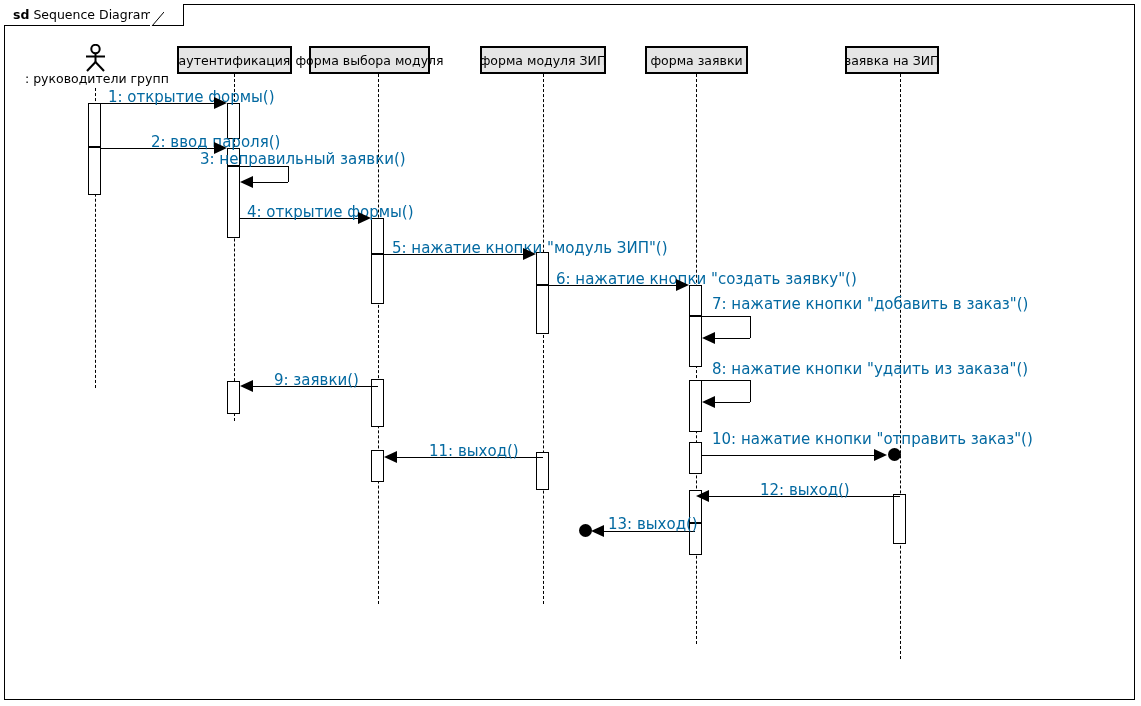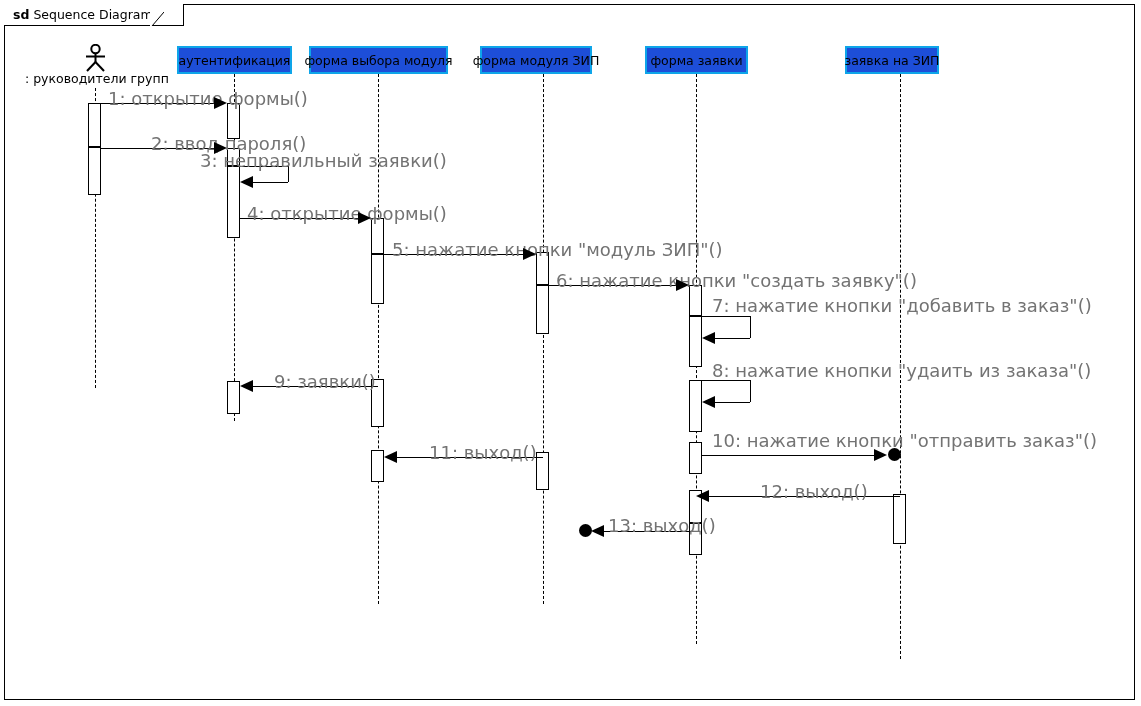--- a/index.html
+++ b/index.html
@@ -56,22 +56,22 @@
     pointer-events: none;
   }
   .lifeline-dash {
     position: absolute;
     width: 0;
     border-left: 1px dashed #000;
     z-index: 1;
   }
   .lifeline-box {
     position: absolute;
-    border: 2px solid #0ea5e9;
-    background: #1d4ed8;
+    border: 2px solid #000000;
+    background: #e5e5e5;
     box-sizing: border-box;
     display: flex;
     align-items: center;
     justify-content: center;
     font-size: 12.5px;
     color: #000;
     white-space: nowrap;
     z-index: 3;
   }
   .actor-label {
@@ -124,22 +124,22 @@
   .endpoint-dot {
     position: absolute;
     width: 13px;
     height: 13px;
     border-radius: 50%;
     background: #000;
     z-index: 6;
   }
   .msg-label {
     position: absolute;
-    font-size: 18px;
-    color: #737373;
+    font-size: 15px;
+    color: #0369a1;
     white-space: nowrap;
     z-index: 5;
     background: transparent;
   }
 </style>
 </head>
 <body>
 
 <div id="canvas">
 
@@ -162,26 +162,26 @@
     <line x1="15.5" y1="18" x2="24" y2="27" stroke="#000" stroke-width="2"></line>
   </svg>
   <div class="actor-label" style="left:25px; top:71px; width:140px;">: руководители групп</div>
   <div class="lifeline-dash" style="left:95px; top:88px; height:300px;"></div>
 
   <div class="lifeline-box" style="left:177px; top:46px; width:115px; height:28px;">
     <span>аутентификация</span>
   </div>
   <div class="lifeline-dash" style="left:234px; top:74px; height:347px;"></div>
 
-  <div class="lifeline-box" style="left:309px; top:46px; width:139px; height:28px;">
+  <div class="lifeline-box" style="left:309px; top:46px; width:121px; height:28px;">
     <span>форма выбора модуля</span>
   </div>
   <div class="lifeline-dash" style="left:378px; top:74px; height:530px;"></div>
 
-  <div class="lifeline-box" style="left:480px; top:46px; width:112px; height:28px;">
+  <div class="lifeline-box" style="left:480px; top:46px; width:126px; height:28px;">
     <span>форма модуля ЗИП</span>
   </div>
   <div class="lifeline-dash" style="left:543px; top:74px; height:530px;"></div>
 
   <div class="lifeline-box" style="left:645px; top:46px; width:103px; height:28px;">
     <span>форма заявки</span>
   </div>
   <div class="lifeline-dash" style="left:696px; top:74px; height:570px;"></div>
 
   <div class="lifeline-box" style="left:845px; top:46px; width:94px; height:28px;">

